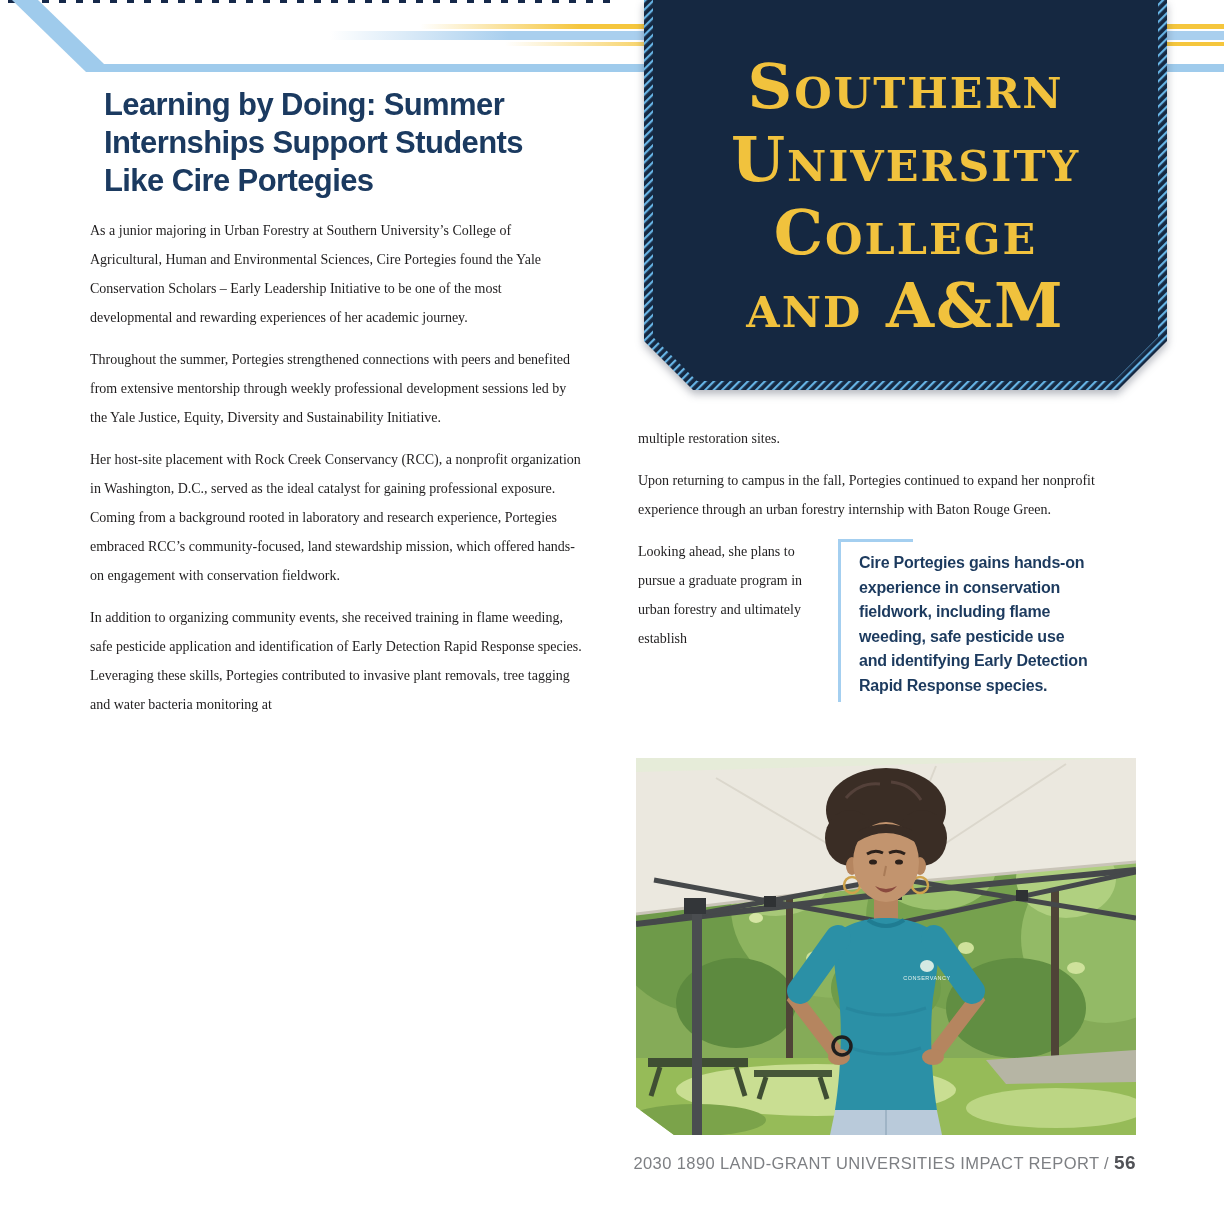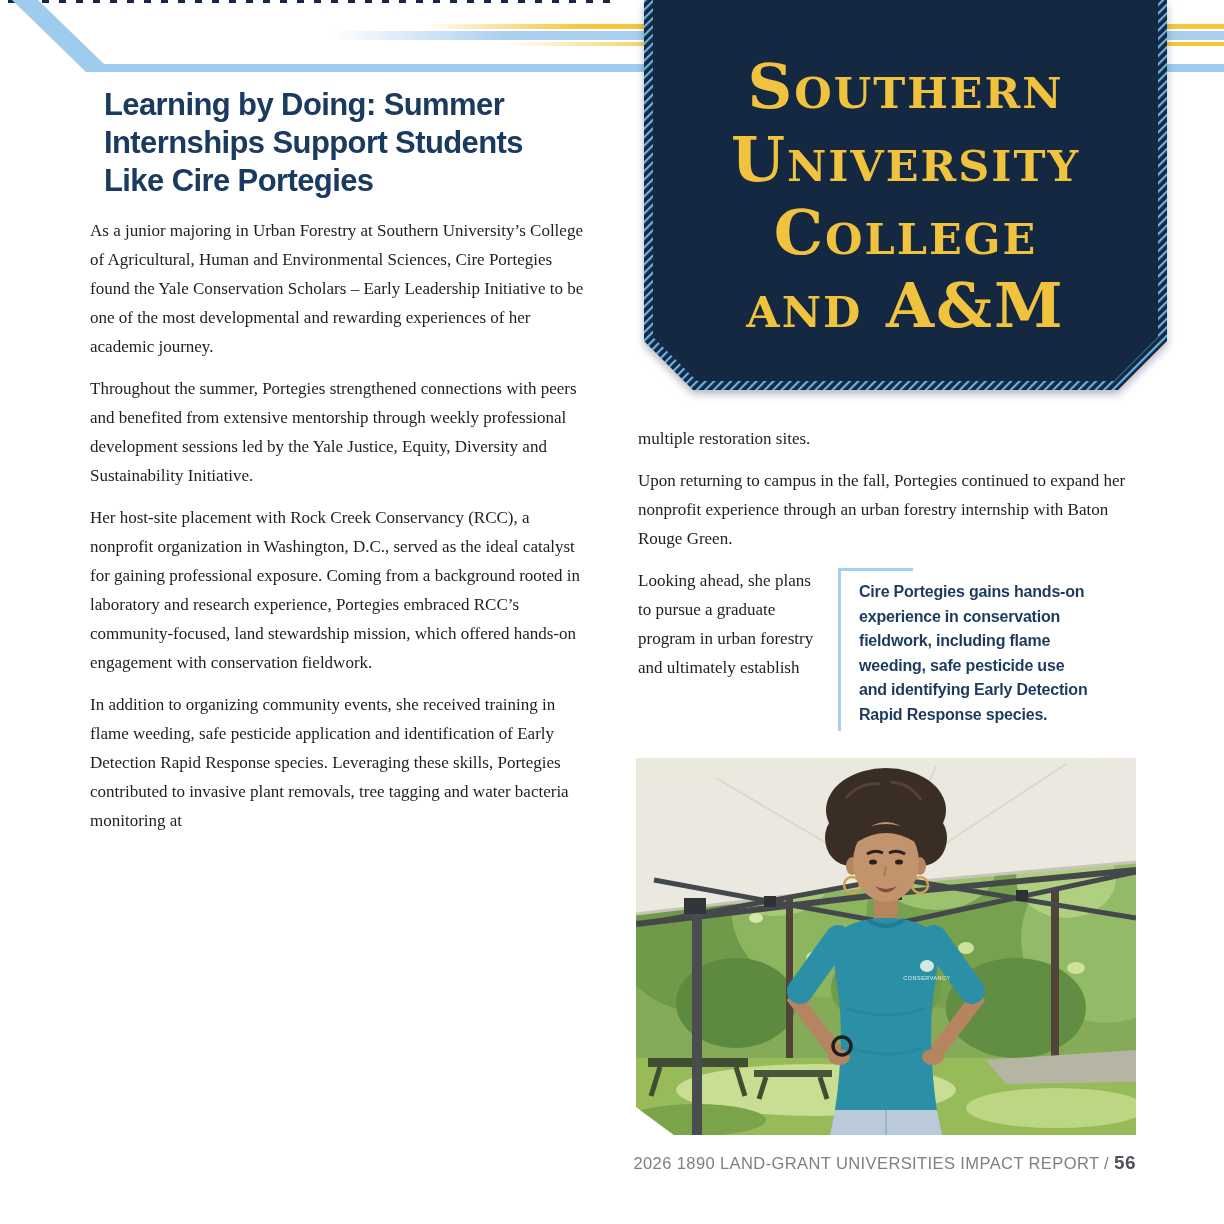--- a/index.html
+++ b/index.html
@@ -23,21 +23,21 @@
     filter:drop-shadow(0 4px 4px rgba(40,50,70,.35));margin-left:16px;}
   .banner svg{position:absolute;inset:0;}
   .banner-text{position:absolute;left:10px;right:10px;top:50px;text-align:center;
     font-family:"DejaVu Serif",serif;font-weight:bold;font-variant:small-caps;
     color:#f1c23d;font-size:62px;line-height:73px;letter-spacing:2px;}
 
   
   .col-left{position:absolute;left:90px;top:86px;width:494px;z-index:2;}
   .headline{font-family:"Liberation Sans",sans-serif;font-weight:700;font-size:31px;
     line-height:38px;letter-spacing:-0.6px;color:#1b3a60;margin:0 0 16px 14px;}
-  .body-text p{font-size:17px;line-height:29px;color:#1f1d1e;margin:0 0 13px 0;}
+  .body-text p{font-size:14px;line-height:29px;color:#1f1d1e;margin:0 0 13px 0;}
   .col-right{position:absolute;left:638px;top:424px;width:497px;z-index:2;}
 
   
   .callout{float:right;width:276px;margin:2px 0 10px 22px;padding:12px 0 4px 18px;
     border-left:3px solid #a4cff0;position:relative;}
   .callout::before{content:"";position:absolute;left:-3px;top:0;width:75px;height:3px;background:#a4cff0;}
   .callout-text{font-family:"Liberation Sans",sans-serif;font-weight:700;font-size:16px;
     line-height:24.5px;letter-spacing:-0.2px;color:#1c3a5e;white-space:pre-line;}
 
   
@@ -192,17 +192,17 @@
         <ellipse cx="263" cy="104" rx="4" ry="2.6" fill="#2c211b"></ellipse>
         <path d="M250,108 L248,118" stroke="#a97b57" stroke-width="2" fill="none"></path>
         <path d="M239,128 Q250,134 261,128 Q250,141 239,128 Z" fill="#8a4a3e"></path>
         <ellipse cx="291" cy="208" rx="7" ry="6" fill="#ddeee6" opacity="0.95"></ellipse>
         <text x="291" y="222" text-anchor="middle" font-size="5.5" fill="#e4f2ec" font-family="Liberation Sans, sans-serif" letter-spacing="0.5">CONSERVANCY</text>
       </g>
     </svg>
   </div>
 
   <div class="footer">
-    <span>2026 1890 LAND-GRANT UNIVERSITIES IMPACT REPORT /</span>
+    <span>2030 1890 LAND-GRANT UNIVERSITIES IMPACT REPORT /</span>
     <span class="pgnum">56</span>
   </div>
 
 </div>
 
 </body></html>

